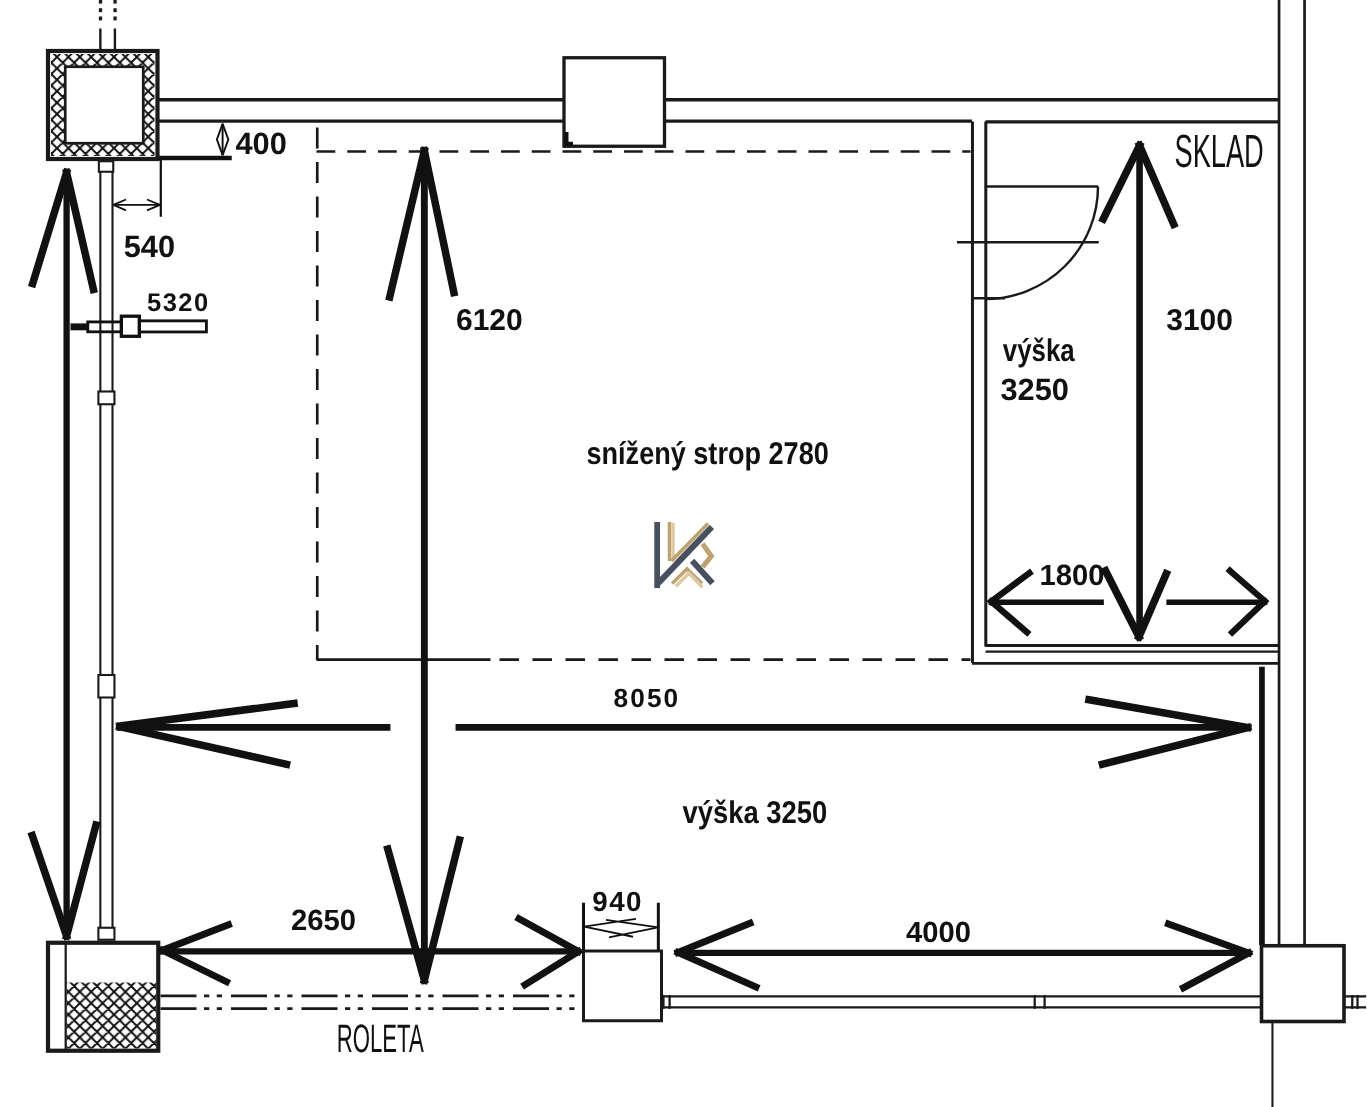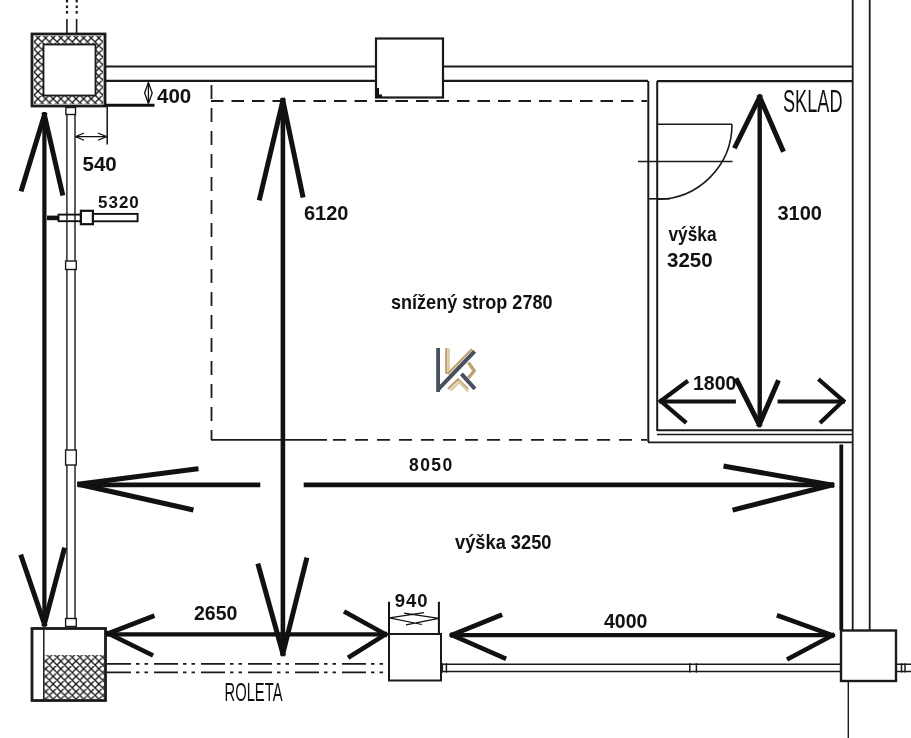--- a/index.html
+++ b/index.html
@@ -1,16 +1,16 @@
 <!DOCTYPE html>
 <html><head>
 <meta charset="utf-8">
 <style>
   html,body{margin:0;padding:0;background:#fff;}
-  #page{position:relative;width:911px;height:738px;background:#ffffff;overflow:hidden;border-radius:18px;}
+  #page{position:relative;width:911px;height:738px;background:#ffffff;overflow:hidden;}
   svg text{font-family:"Liberation Sans",sans-serif;fill:#111;}
   .dim{font-weight:bold;}
 </style>
 </head>
 <body>
 <div id="page">
 <svg width="911" height="738" viewBox="0 0 911 738" xmlns="http://www.w3.org/2000/svg">
 <defs>
   <pattern id="xh" width="7.6" height="7.6" patternUnits="userSpaceOnUse">
     <path d="M-2 2 L2 -2 M0 7.6 L7.6 0 M5.6 9.6 L9.6 5.6 M-2 5.6 L2 9.6 M0 0 L7.6 7.6 M5.6 -2 L9.6 2" stroke="#111" stroke-width="1.3" fill="none"></path>

